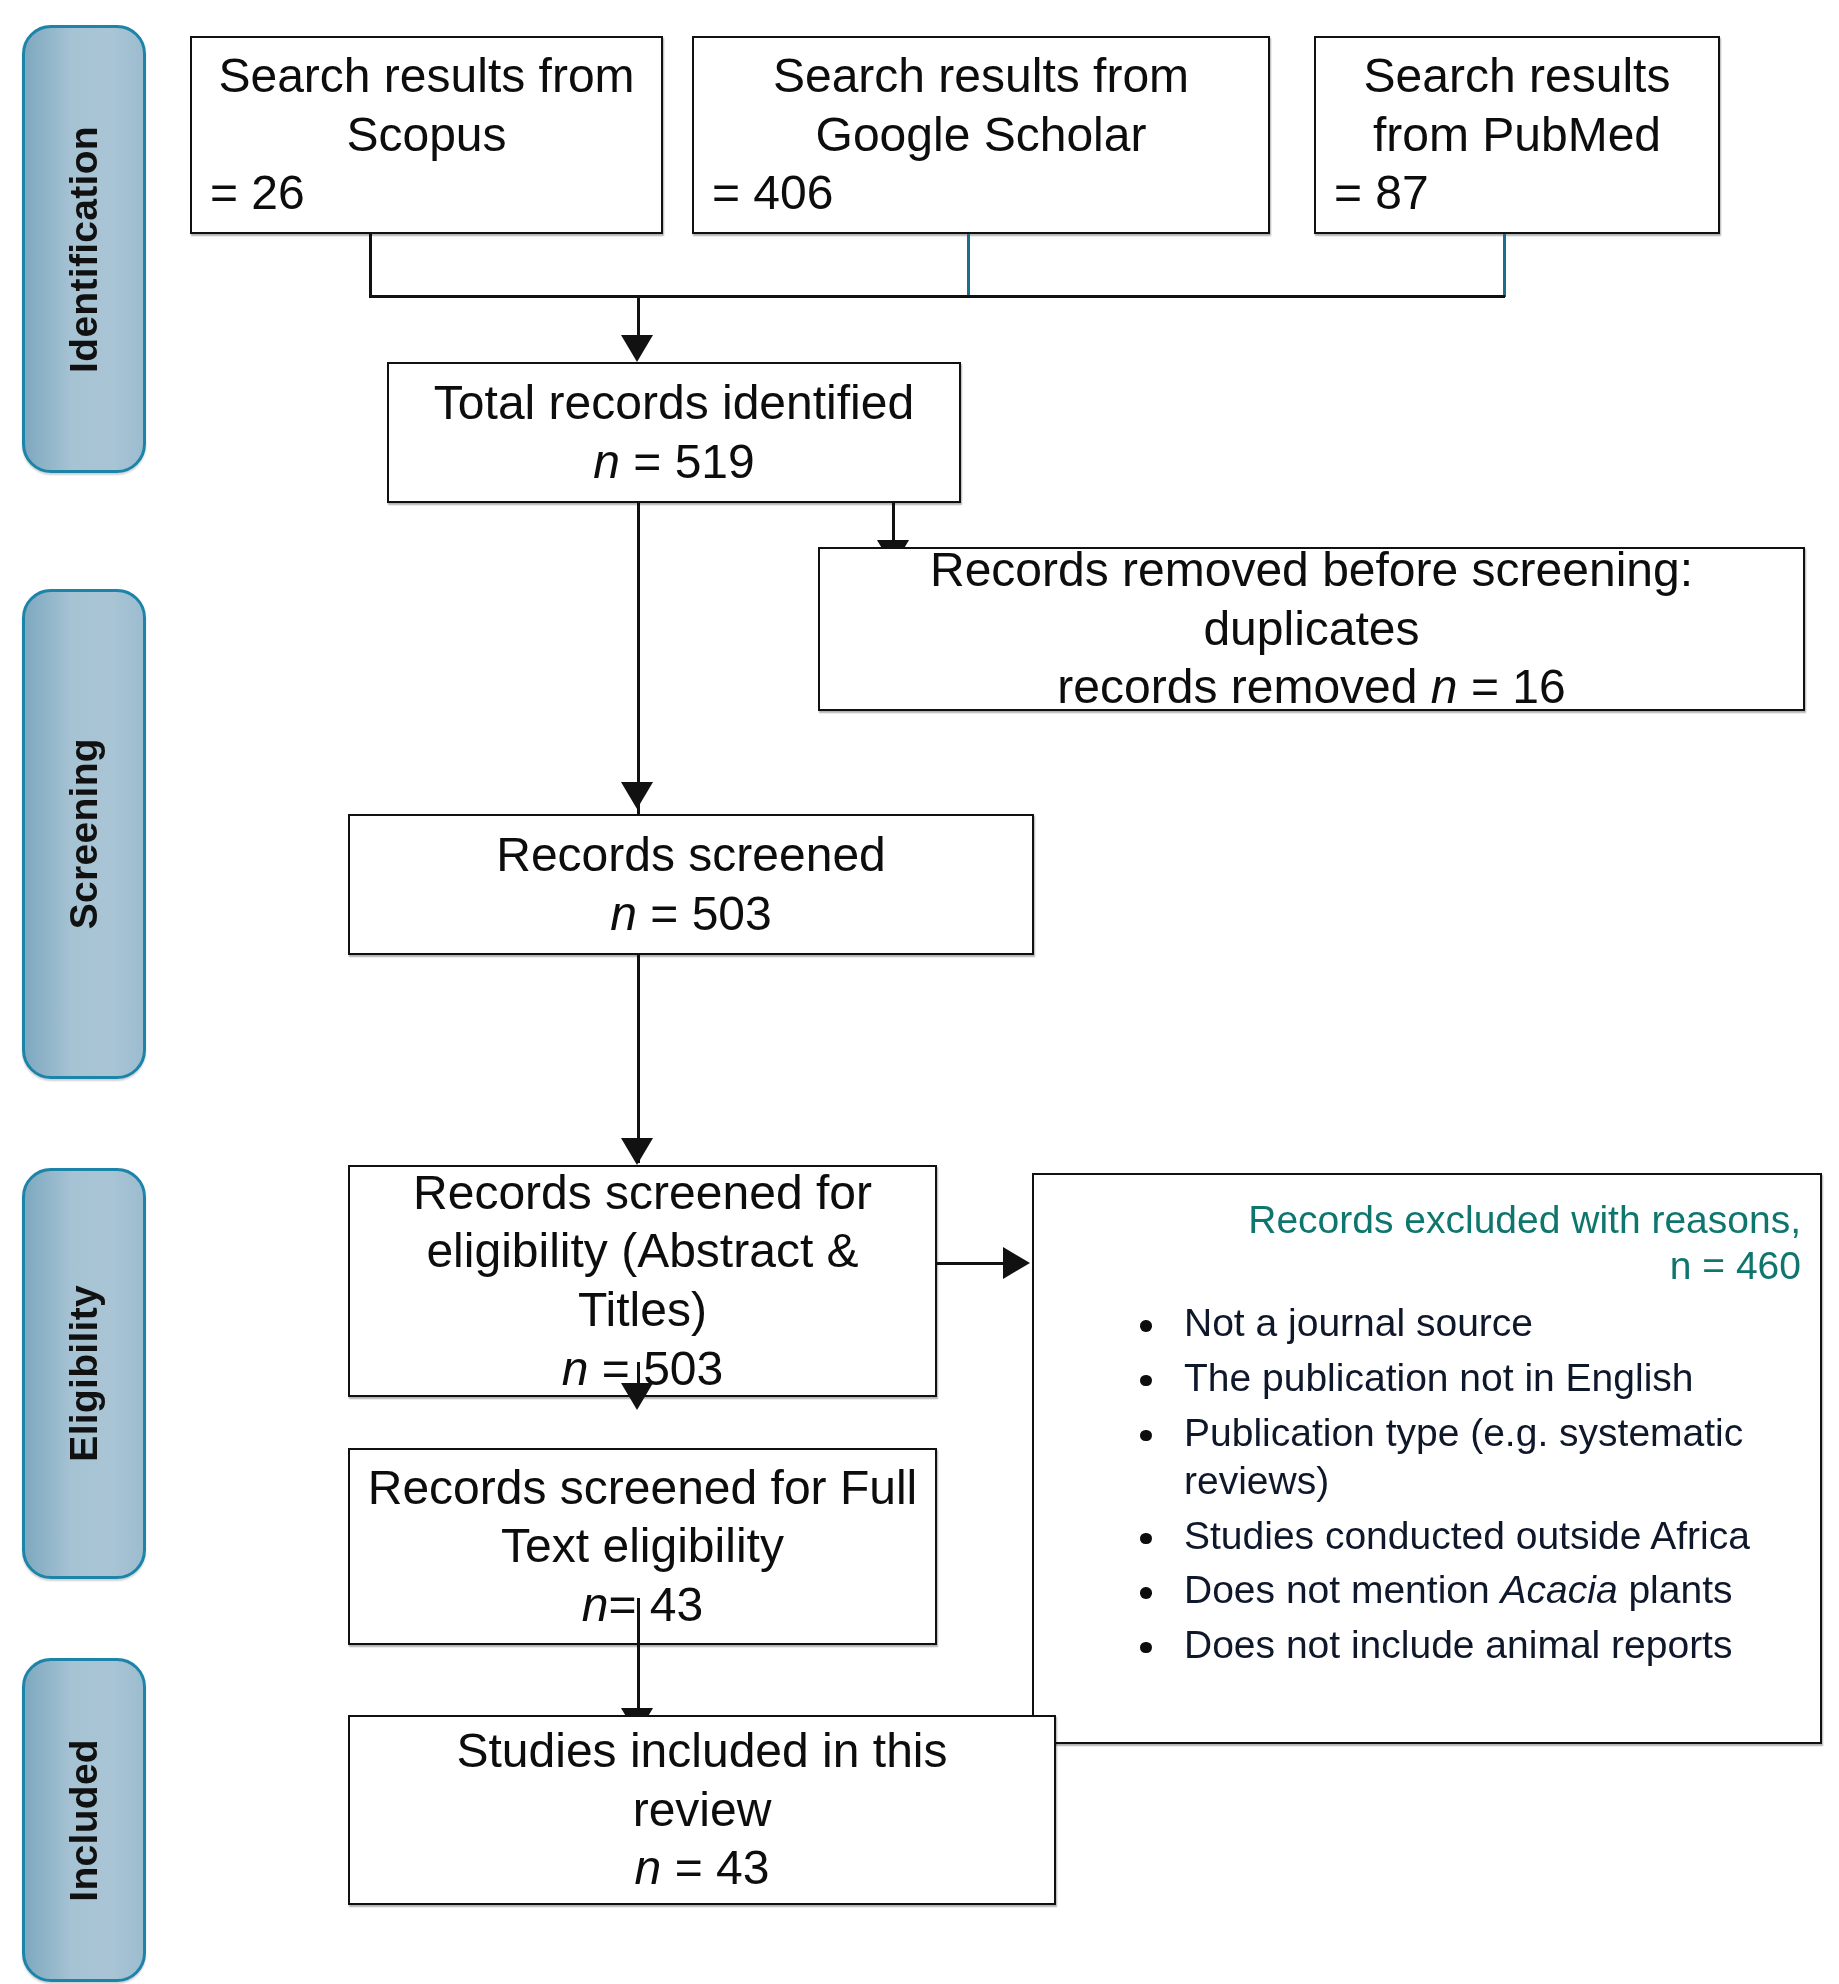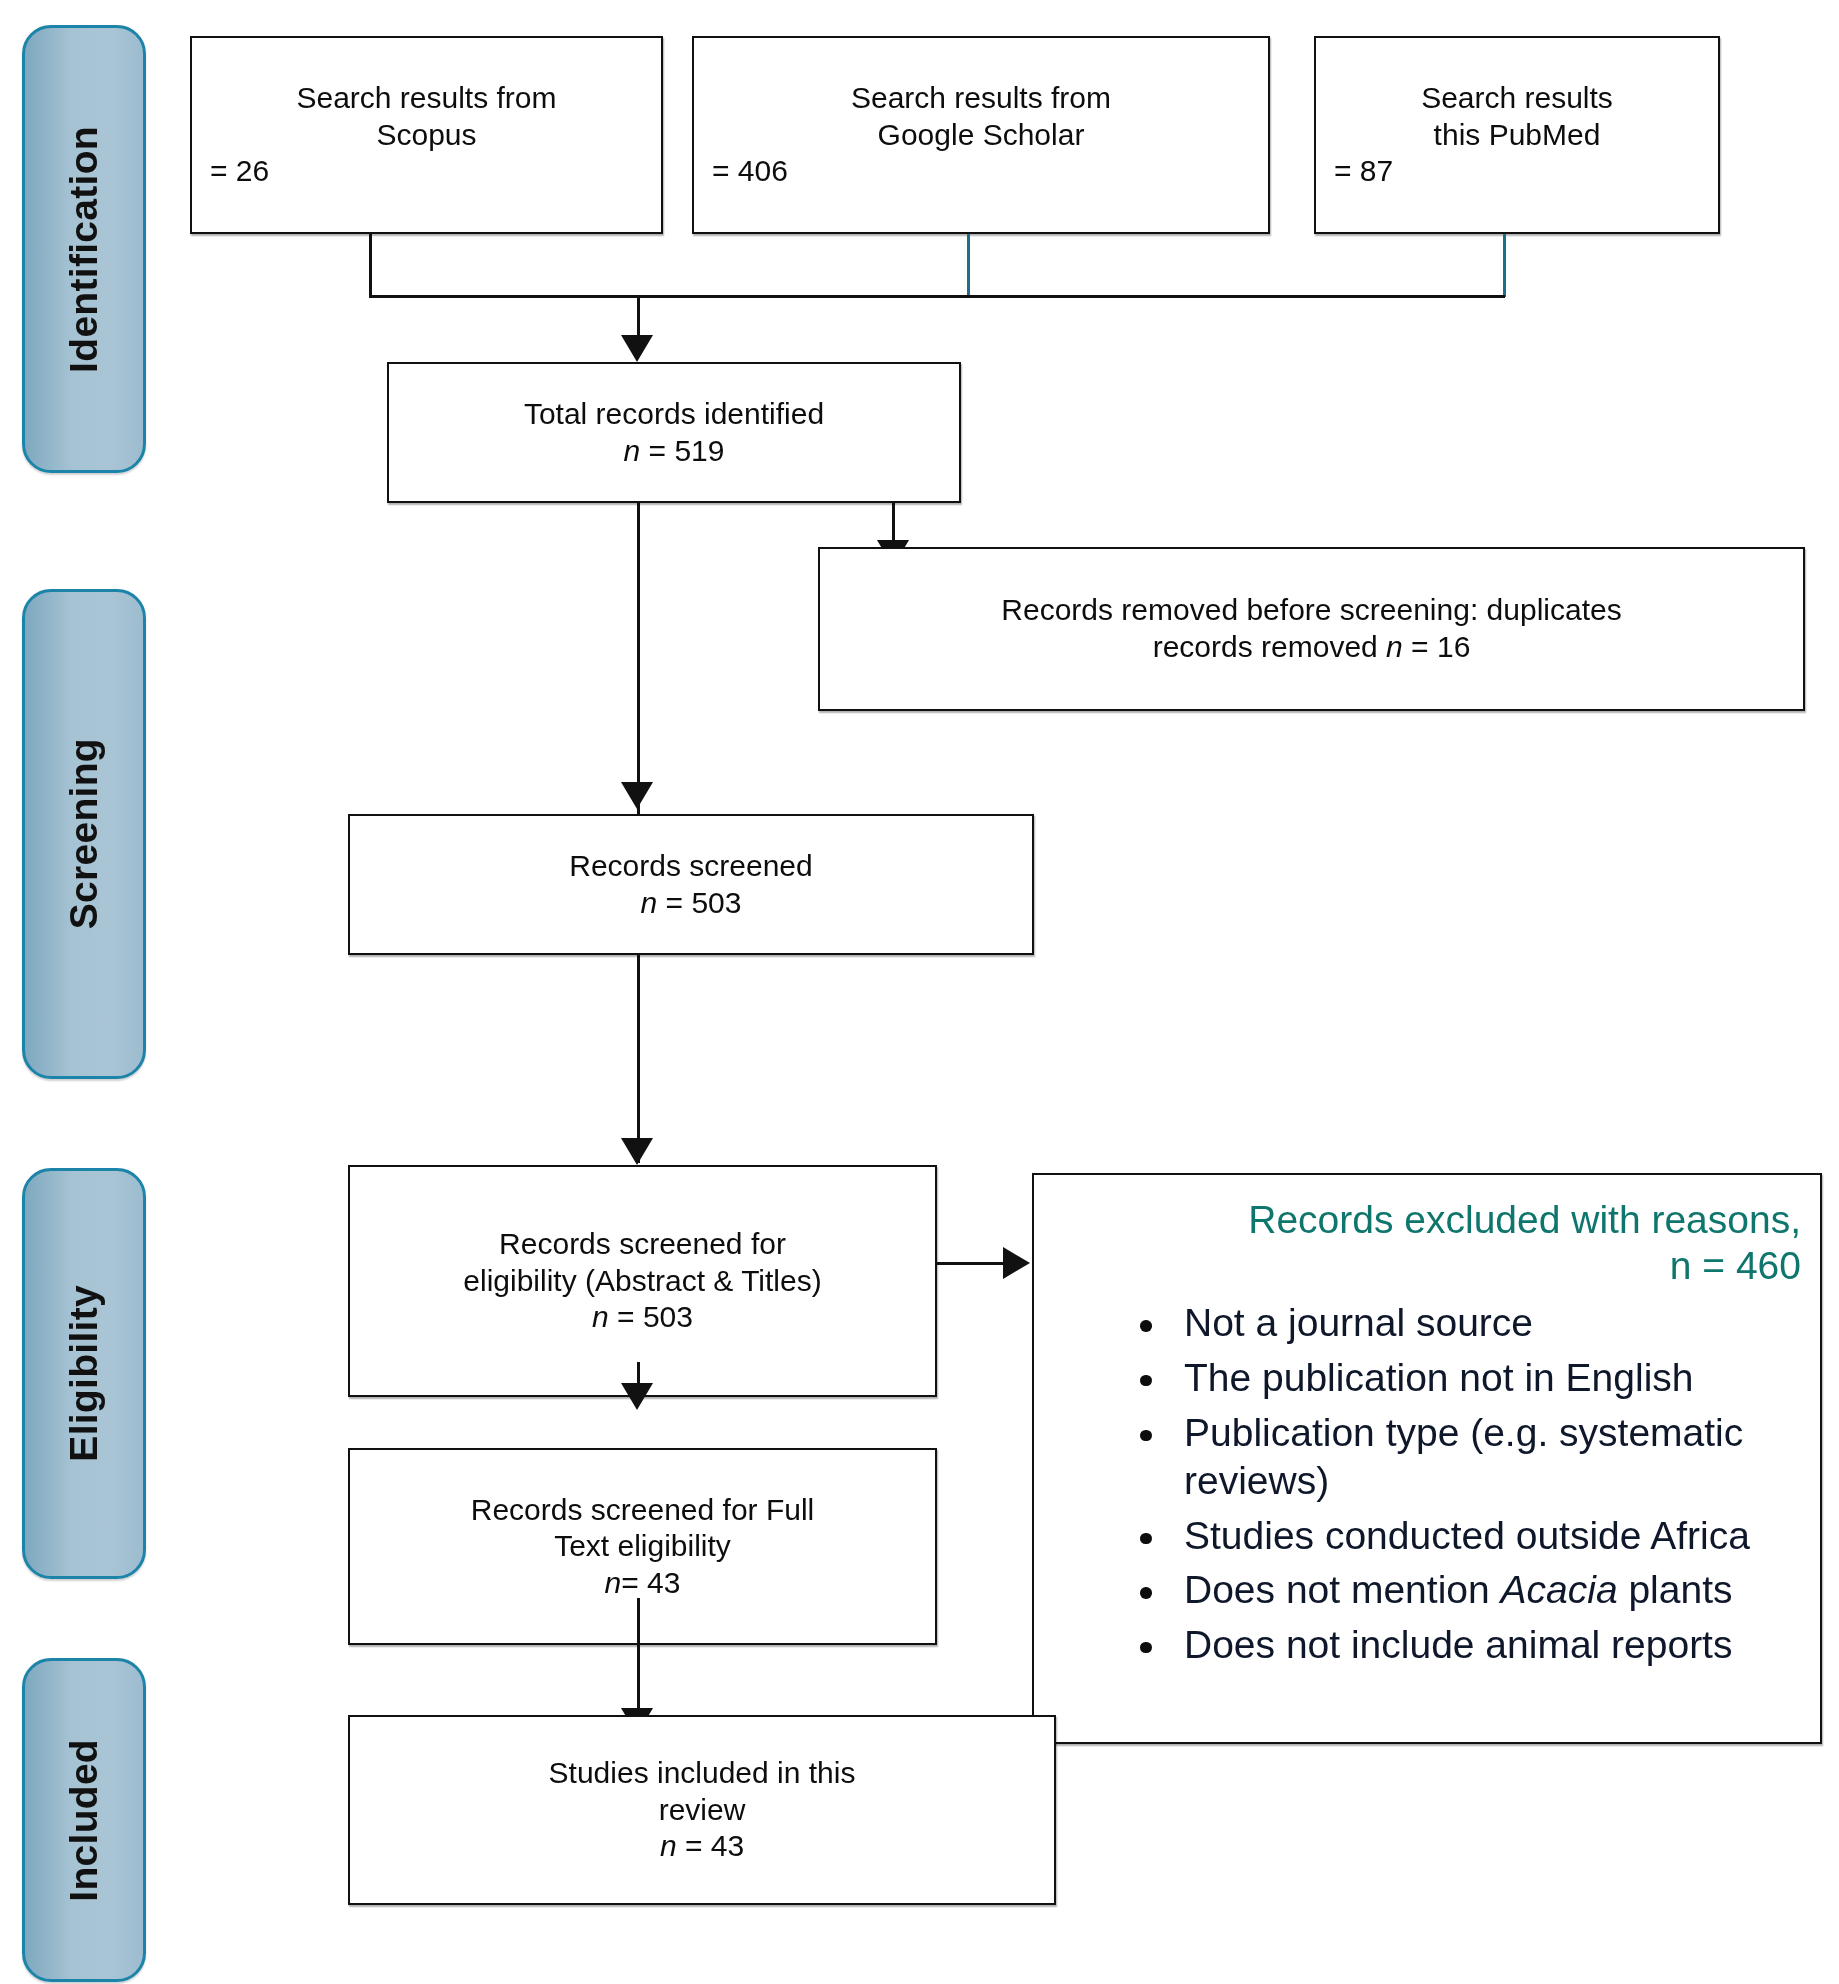--- a/index.html
+++ b/index.html
@@ -47,21 +47,21 @@
     position: absolute;
     box-sizing: border-box;
     border: 2.5px solid #111111;
     background: #ffffff;
     box-shadow: 1.3px 1.9px 1.3px rgba(0,0,0,0.30);
     display: flex;
     flex-direction: column;
     justify-content: center;
   }
   .flow-box .box-text {
-    font-size: 30px;
+    font-size: 48px;
     line-height: 1.22;
     color: #0d0d0d;
     text-align: center;
     padding: 0 10.2px;
     font-family: "Liberation Sans", sans-serif;
   }
   .flow-box .box-text.left-line {
     text-align: left;
     padding-left: 18px;
   }
@@ -154,21 +154,21 @@
   </div>
 
   <div class="flow-box" style="left:692px; top:36px; width:578px; height:198px;">
     <div class="box-text">Search results from</div>
     <div class="box-text">Google Scholar</div>
     <div class="box-text left-line">= 406</div>
   </div>
 
   <div class="flow-box" style="left:1314px; top:36px; width:406px; height:198px;">
     <div class="box-text">Search results</div>
-    <div class="box-text">this PubMed</div>
+    <div class="box-text">from PubMed</div>
     <div class="box-text left-line">= 87</div>
   </div>
 
   <div class="conn v" style="left:369px; top:234px; height:63px;"></div>
 
   <div class="conn teal" style="left:967px; top:234px; height:63px;"></div>
 
   <div class="conn teal" style="left:1503px; top:234px; height:63px;"></div>
 
   <div class="conn h" style="left:369px; top:295px; width:1136px;"></div>

